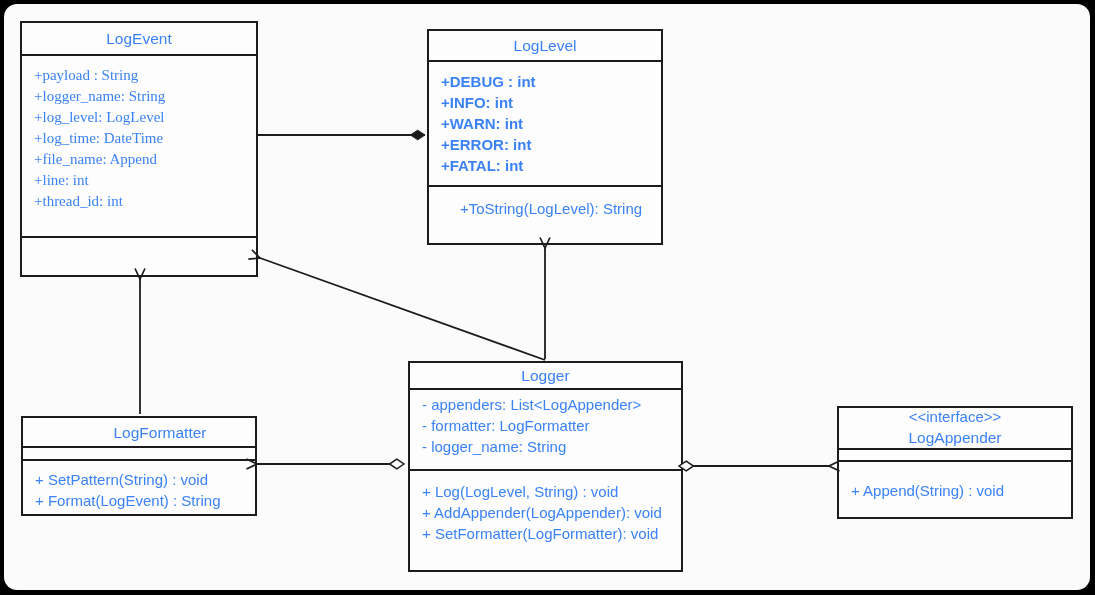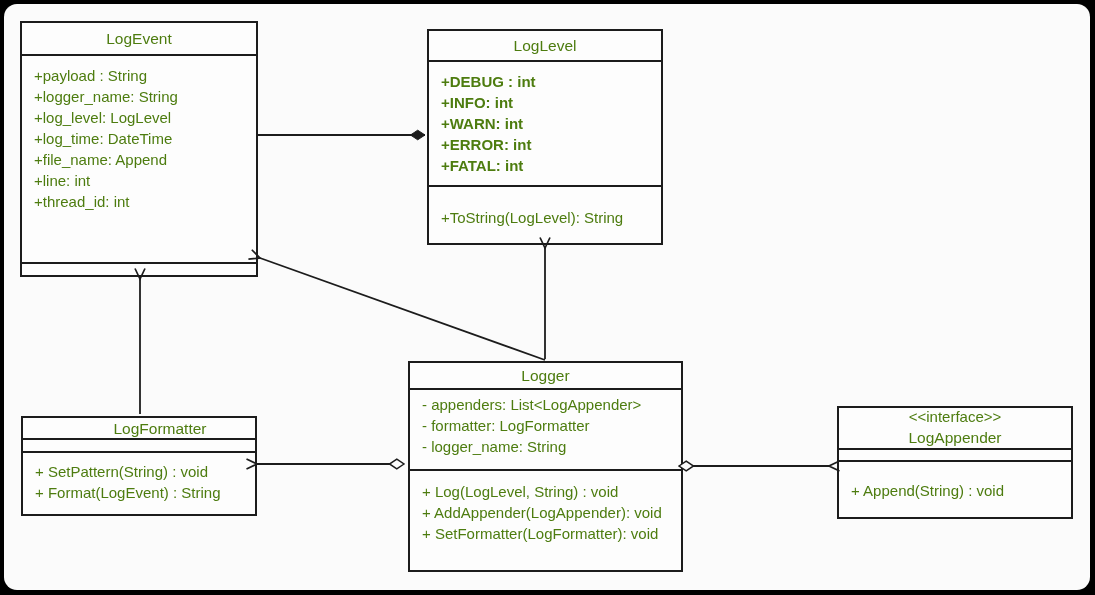--- a/index.html
+++ b/index.html
@@ -16,21 +16,21 @@
     background:#fbfbfb;
     border-radius:13px;
   }
   .uml-class{
     position:absolute;
     box-sizing:border-box;
     background:#fdfdfd;
     border:2px solid #1c1c1c;
     display:flex;
     flex-direction:column;
-    color:#4d7c0f;
+    color:#3b82f6;
   }
   .uml-title{
     box-sizing:border-box;
     border-bottom:2px solid #1c1c1c;
     display:flex;
     flex-direction:column;
     align-items:center;
     justify-content:center;
     font-size:15.5px;
     line-height:21px;
@@ -54,21 +54,21 @@
 </head>
 <body>
 
 <div id="canvas">
   <div id="panel">
 
     <div class="uml-class" style="left:16px;top:17px;width:238px;height:256px;">
       <div class="uml-title" style="height:33px;">
         <div>LogEvent</div>
       </div>
-      <div class="uml-section" style="height:208px;padding-top:9px;">
+      <div class="uml-section" style="height:182px;padding-top:9px;font-family:Liberation Serif, serif;">
         <div class="member">+payload : String</div>
         <div class="member">+logger_name: String</div>
         <div class="member">+log_level: LogLevel</div>
         <div class="member">+log_time: DateTime</div>
         <div class="member">+file_name: Append</div>
         <div class="member">+line: int</div>
         <div class="member">+thread_id: int</div>
       </div>
       <div class="uml-section last"></div>
     </div>
@@ -77,21 +77,21 @@
       <div class="uml-title" style="height:31px;">
         <div>LogLevel</div>
       </div>
       <div class="uml-section" style="height:125px;padding-top:9px;font-weight:bold;">
         <div class="member">+DEBUG : int</div>
         <div class="member">+INFO: int</div>
         <div class="member">+WARN: int</div>
         <div class="member">+ERROR: int</div>
         <div class="member">+FATAL: int</div>
       </div>
-      <div class="uml-section last" style="padding-top:20px;">
+      <div class="uml-section last" style="padding-top:11px;text-align:center;">
         <div class="member">+ToString(LogLevel): String</div>
       </div>
     </div>
 
     <div class="uml-class" style="left:404px;top:357px;width:275px;height:211px;">
       <div class="uml-title" style="height:27px;">
         <div>Logger</div>
       </div>
       <div class="uml-section" style="height:81px;padding-top:4px;">
         <div class="member">- appenders: List&lt;LogAppender&gt;</div>
@@ -99,21 +99,21 @@
         <div class="member">- logger_name: String</div>
       </div>
       <div class="uml-section last" style="padding-top:10px;">
         <div class="member">+ Log(LogLevel, String) : void</div>
         <div class="member">+ AddAppender(LogAppender): void</div>
         <div class="member">+ SetFormatter(LogFormatter): void</div>
       </div>
     </div>
 
     <div class="uml-class" style="left:17px;top:412px;width:236px;height:100px;">
-      <div class="uml-title" style="height:22px;padding-left:42px;">
+      <div class="uml-title" style="height:30px;padding-left:42px;">
         <div>LogFormatter</div>
       </div>
       <div class="uml-section" style="height:13px;"></div>
       <div class="uml-section last" style="padding-top:8px;">
         <div class="member">+ SetPattern(String) : void</div>
         <div class="member">+ Format(LogEvent) : String</div>
       </div>
     </div>
 
     <div class="uml-class" style="left:833px;top:402px;width:236px;height:113px;">

